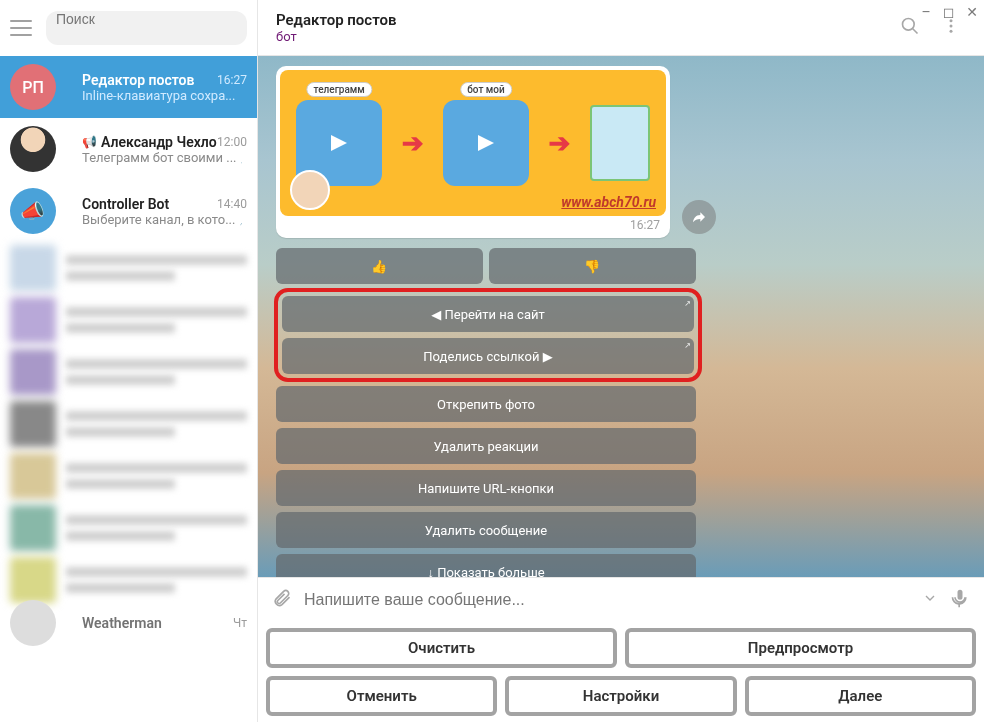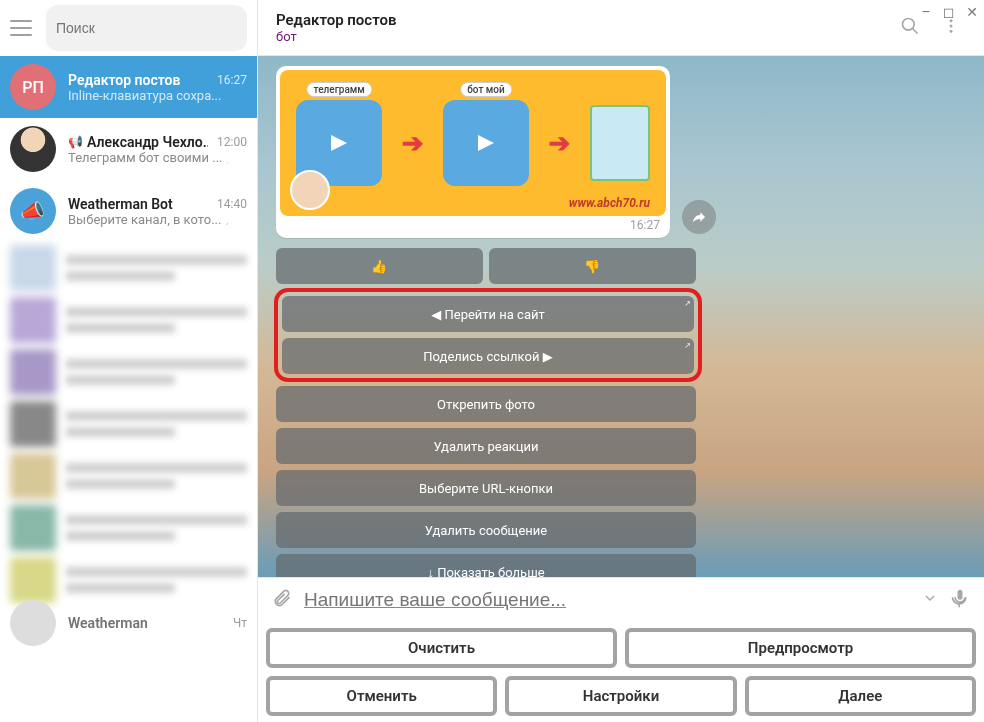--- a/index.html
+++ b/index.html
@@ -32,31 +32,31 @@
   }
   .menu-icon {
     width: 22px; height: 16px; display: flex; flex-direction: column; justify-content: space-between;
     cursor: pointer;
   }
   .menu-icon div { height: 2px; background: #a1a1a1; border-radius: 1px; }
   .search-box {
     flex: 1;
     background: #f1f1f1;
     border-radius: 12px;
-    height: 46px;
-    display: flex; align-items: center; padding: 0 10px;
+    height: 34px;
+    display: flex; align-items: flex-start; padding: 0 10px;
   }
   .search-box input {
     border: none; outline: none; background: transparent;
     font-size: 14px; color: #888; width: 100%;
   }
   .chat-list { flex: 1; overflow: hidden; }
   .chat-item {
     height: 62px; display: flex; align-items: center; padding: 0 10px;
-    gap: 12px; cursor: pointer; position: relative;
+    gap: 26px; cursor: pointer; position: relative;
   }
   .chat-item.selected { background: #419fd9; color: #fff; }
   .chat-item:not(.selected) { color: #222; }
   .avatar {
     width: 46px; height: 46px; border-radius: 50%; flex-shrink: 0;
     display: flex; align-items: center; justify-content: center;
     font-weight: 500; font-size: 16px; color: #fff;
     background: #ccc;
   }
   .avatar.red { background: #e17076; }
@@ -137,22 +137,22 @@
   .doc-icon {
     width: 60px; height: 76px; background: #c9e9f5; border-radius: 4px;
     position: relative; border: 2px solid #7cc576;
   }
   .tile-label {
     position: absolute; top: -18px; left: 50%; transform: translateX(-50%);
     background: #fff; color: #444; font-size: 10px; padding: 1px 6px;
     border-radius: 8px; border: 1px solid #ccc; white-space: nowrap;
   }
   .site-url {
-    position: absolute; bottom: 6px; right: 16px;
-    font-size: 12px; color: #c0392b; font-style: italic; font-weight: bold;
+    position: absolute; bottom: 6px; right: 10px;
+    font-size: 14px; color: #c0392b; font-style: italic; font-weight: bold; text-decoration: underline;
   }
   .author-av {
     position: absolute; bottom: 6px; left: 10px;
     width: 40px; height: 40px; border-radius: 50%; background: #f2d5b8;
     border: 2px solid #fff;
   }
   .msg-time { position: absolute; bottom: 6px; right: 10px; font-size: 12px; color: #a0a0a0; }
   .msg-row { display: flex; align-items: flex-end; gap: 12px; margin-bottom: 10px; }
   .share-btn {
     width: 34px; height: 34px; border-radius: 50%;
@@ -183,21 +183,21 @@
   .highlight-box .inline-row:last-child { margin-bottom: 0; }
   
   .input-bar {
     background: #fff;
     border-top: 1px solid #e6e6e6;
     padding: 10px 14px;
     display: flex; align-items: center; gap: 12px;
   }
   .attach-icon, .mic-icon, .expand-icon { color: #a7a7a7; cursor: pointer; }
   .msg-input {
-    flex: 1; border: none; outline: none; font-size: 19px; color: #888; text-decoration: underline;
+    flex: 1; border: none; outline: none; font-size: 16px; color: #888;
   }
   
   .bottom-kb {
     display: flex; flex-wrap: wrap; gap: 8px;
     padding: 6px 8px; background: #fff;
   }
   .kb-btn {
     flex: 1 1 calc(50% - 8px);
     min-width: 200px;
     height: 40px; border: 4px solid #a3a3a3; border-radius: 6px;
@@ -273,21 +273,21 @@
           </div>
         </div>
       </div>
 
       <div class="chat-item">
         <div class="controller-icon">
           <span class="megaphone">📣</span>
         </div>
         <div class="chat-meta">
           <div class="chat-top-row">
-            <span class="chat-name">Weatherman Bot</span>
+            <span class="chat-name">Controller Bot</span>
             <span class="chat-time">14:40</span>
           </div>
           <div class="chat-preview">
             <span>Выберите канал, в кото...</span>
             <span class="pin">📌</span>
           </div>
         </div>
       </div>
 
       <div class="blurred-item">
@@ -424,21 +424,21 @@
           </div>
         </div>
 
         <div class="inline-row">
           <div class="inline-btn">Открепить фото</div>
         </div>
         <div class="inline-row">
           <div class="inline-btn">Удалить реакции</div>
         </div>
         <div class="inline-row">
-          <div class="inline-btn">Выберите URL-кнопки</div>
+          <div class="inline-btn">Напишите URL-кнопки</div>
         </div>
         <div class="inline-row">
           <div class="inline-btn">Удалить сообщение</div>
         </div>
         <div class="inline-row">
           <div class="inline-btn">↓ Показать больше</div>
         </div>
 
       </div>
     </div>

